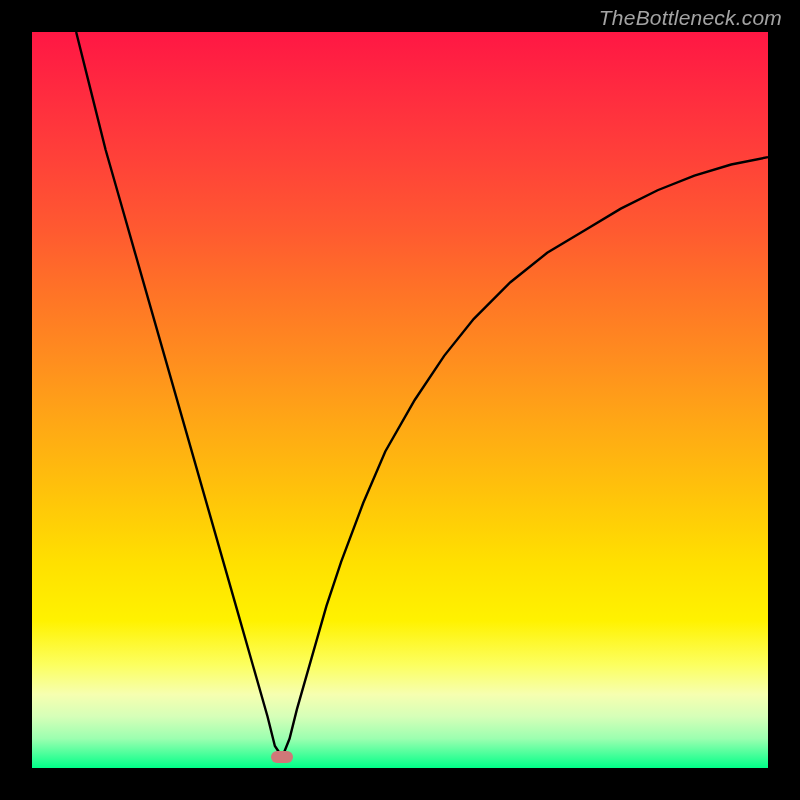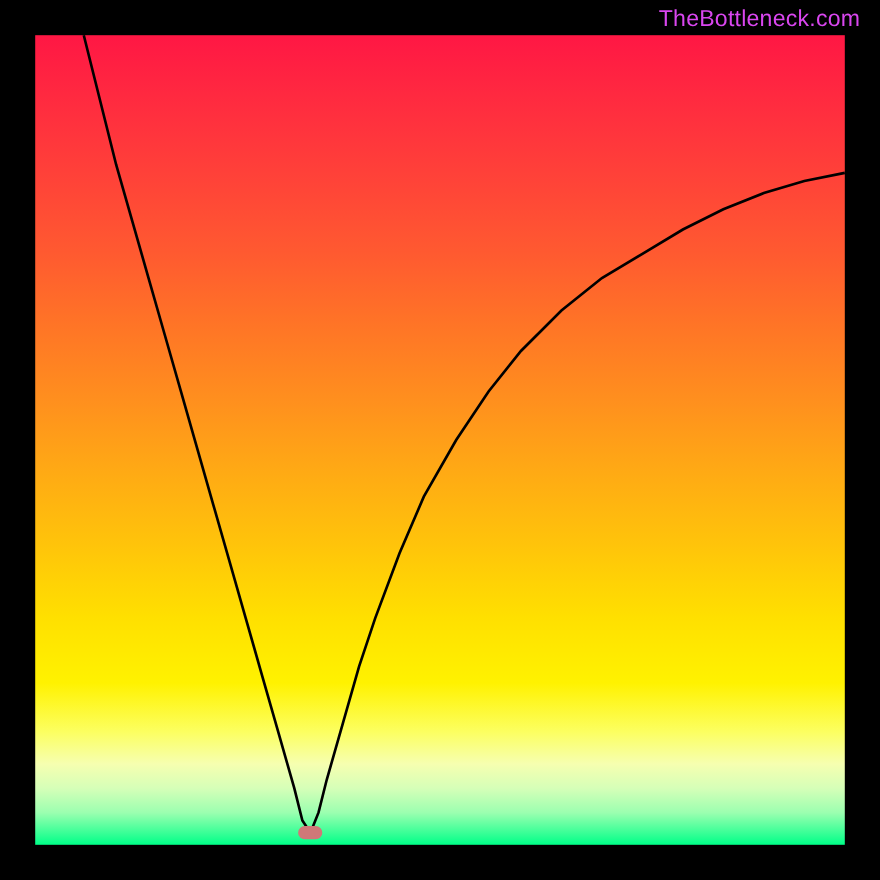--- a/index.html
+++ b/index.html
@@ -42,25 +42,26 @@
       #f6ffb0 90%,
       #d6ffb8 93%,
       #9cffb0 96%,
       #00ff88 100%
     );
   }
   .watermark {
     position: absolute;
     top: 6px;
     right: 18px;
-    color: #d946ef;
+    color: #a3a3a3;
     font-size: 21px;
     font-weight: 500;
     letter-spacing: 0.2px;
     user-select: none;
+    font-style: italic;
   }
   svg.curve {
     position: absolute;
     left: 0;
     top: 0;
     width: 736px;
     height: 736px;
     overflow: visible;
   }
   .marker {

